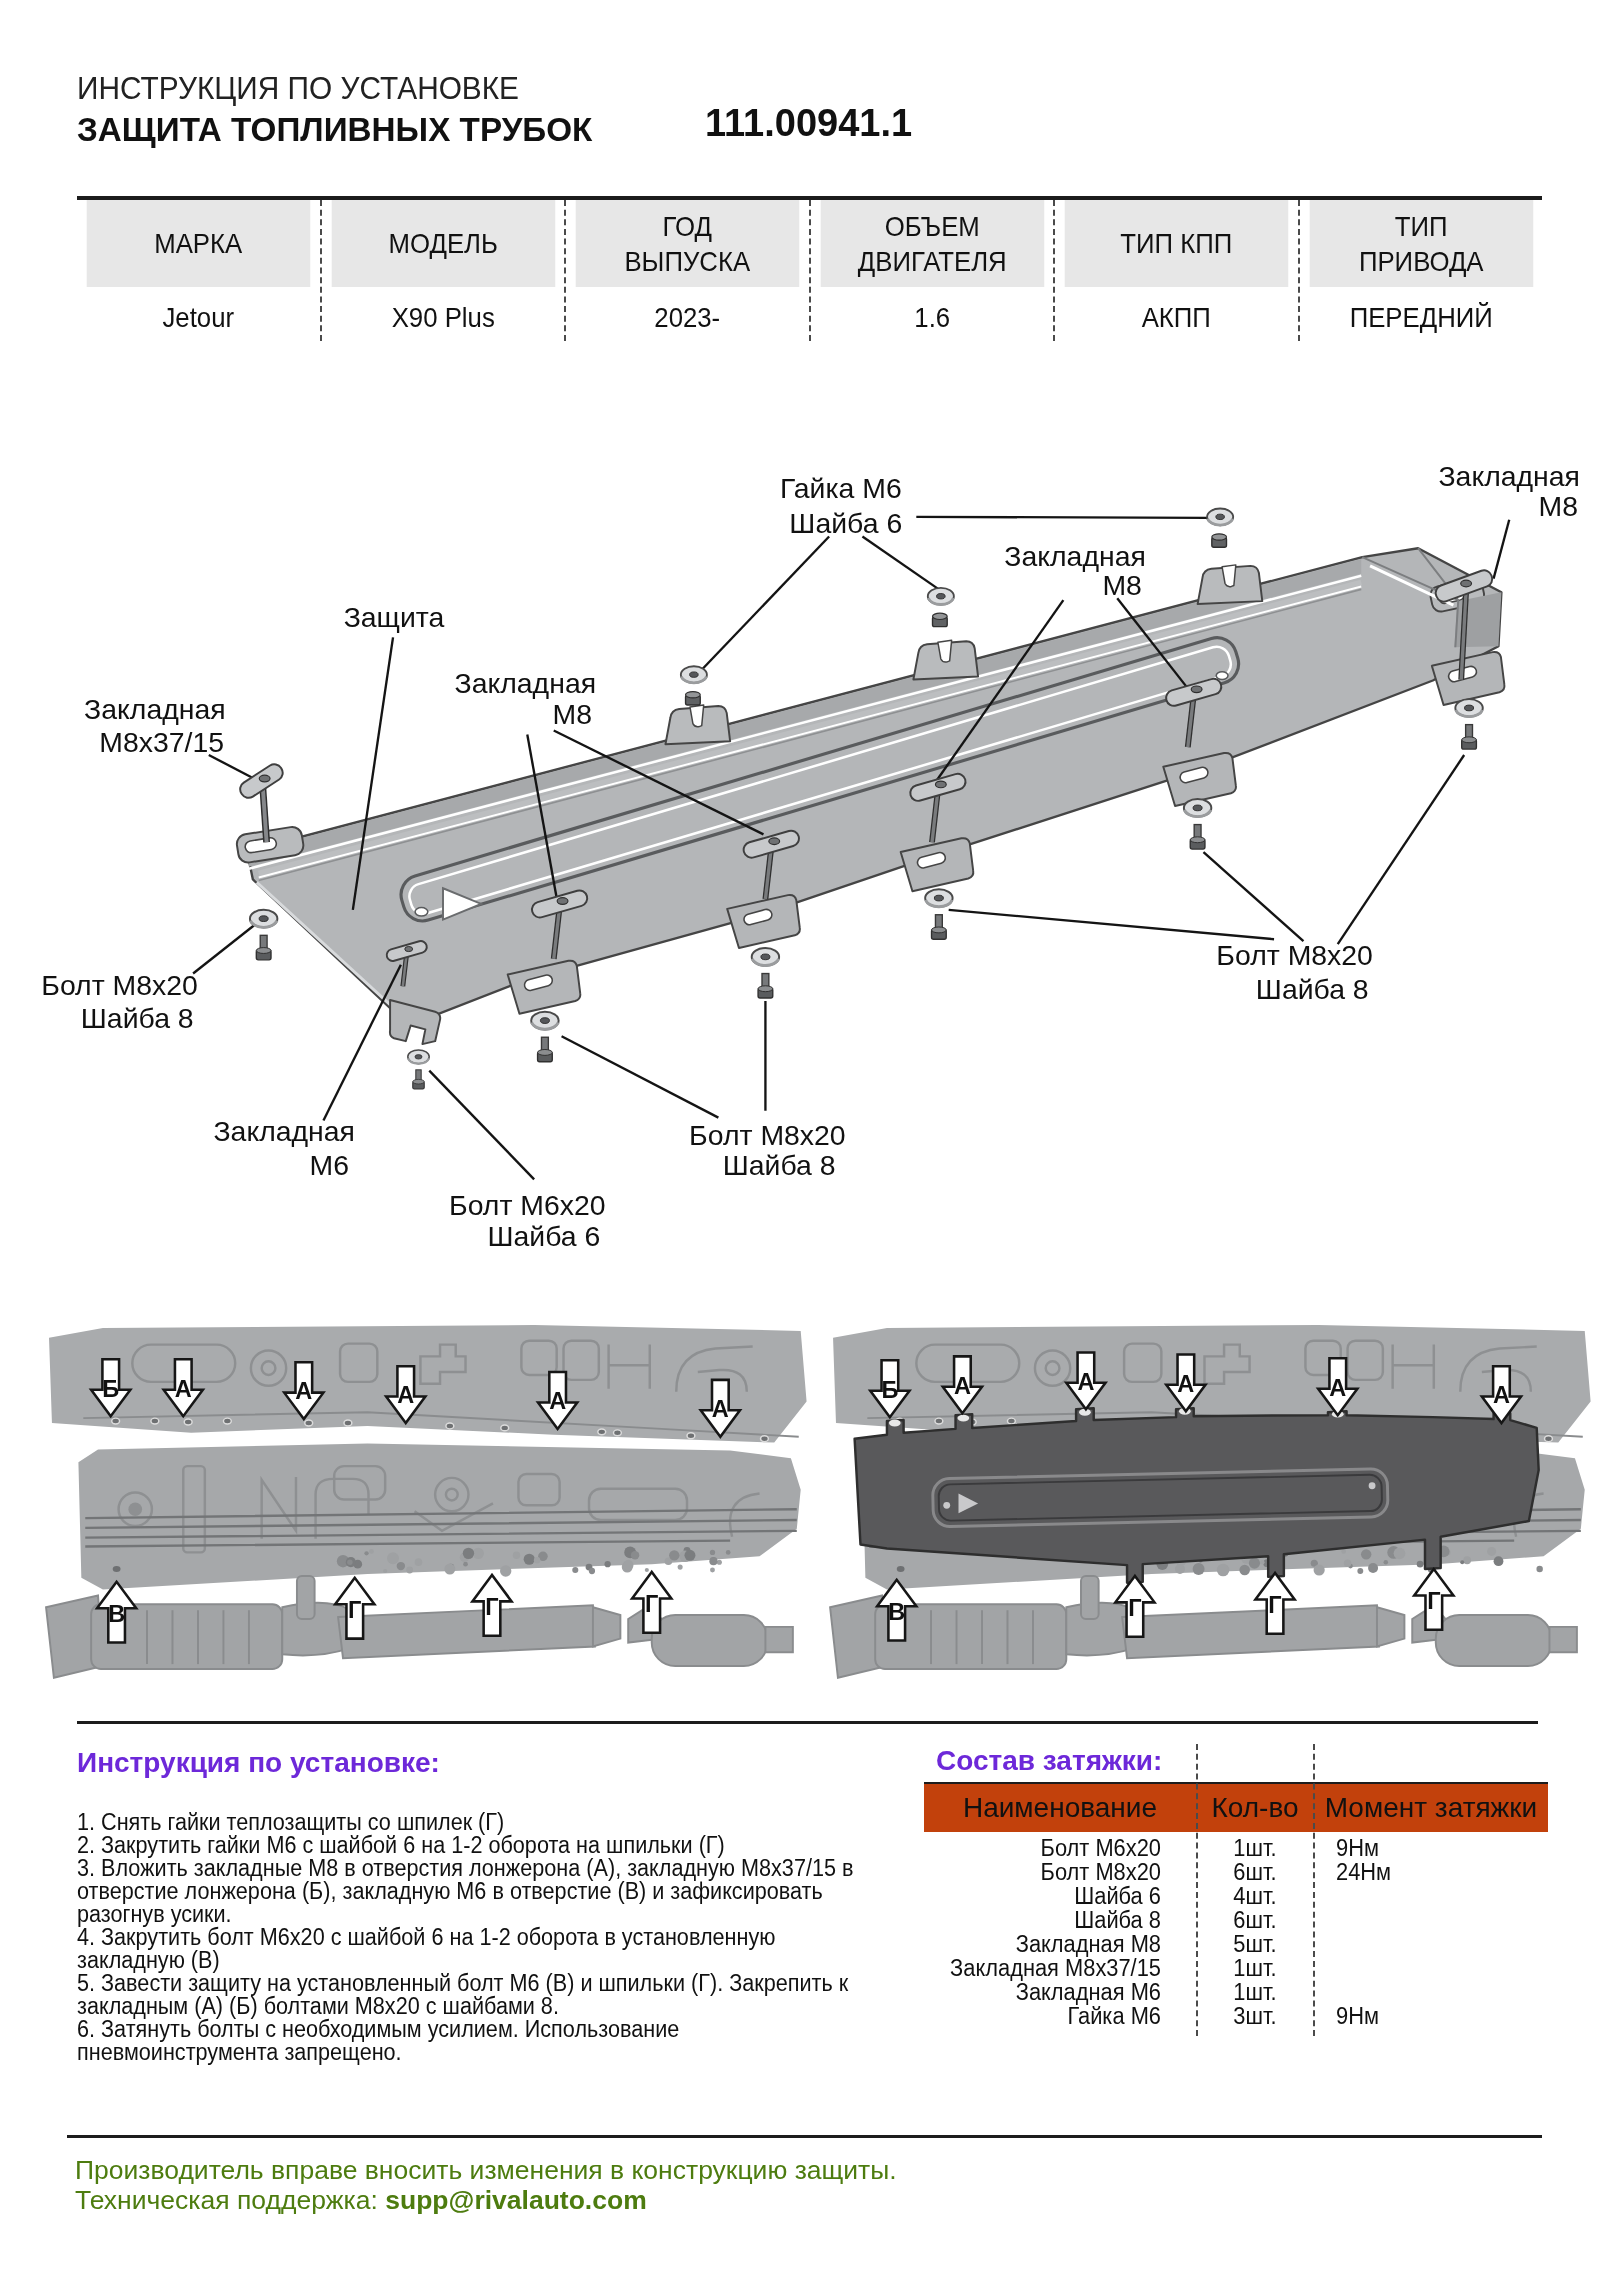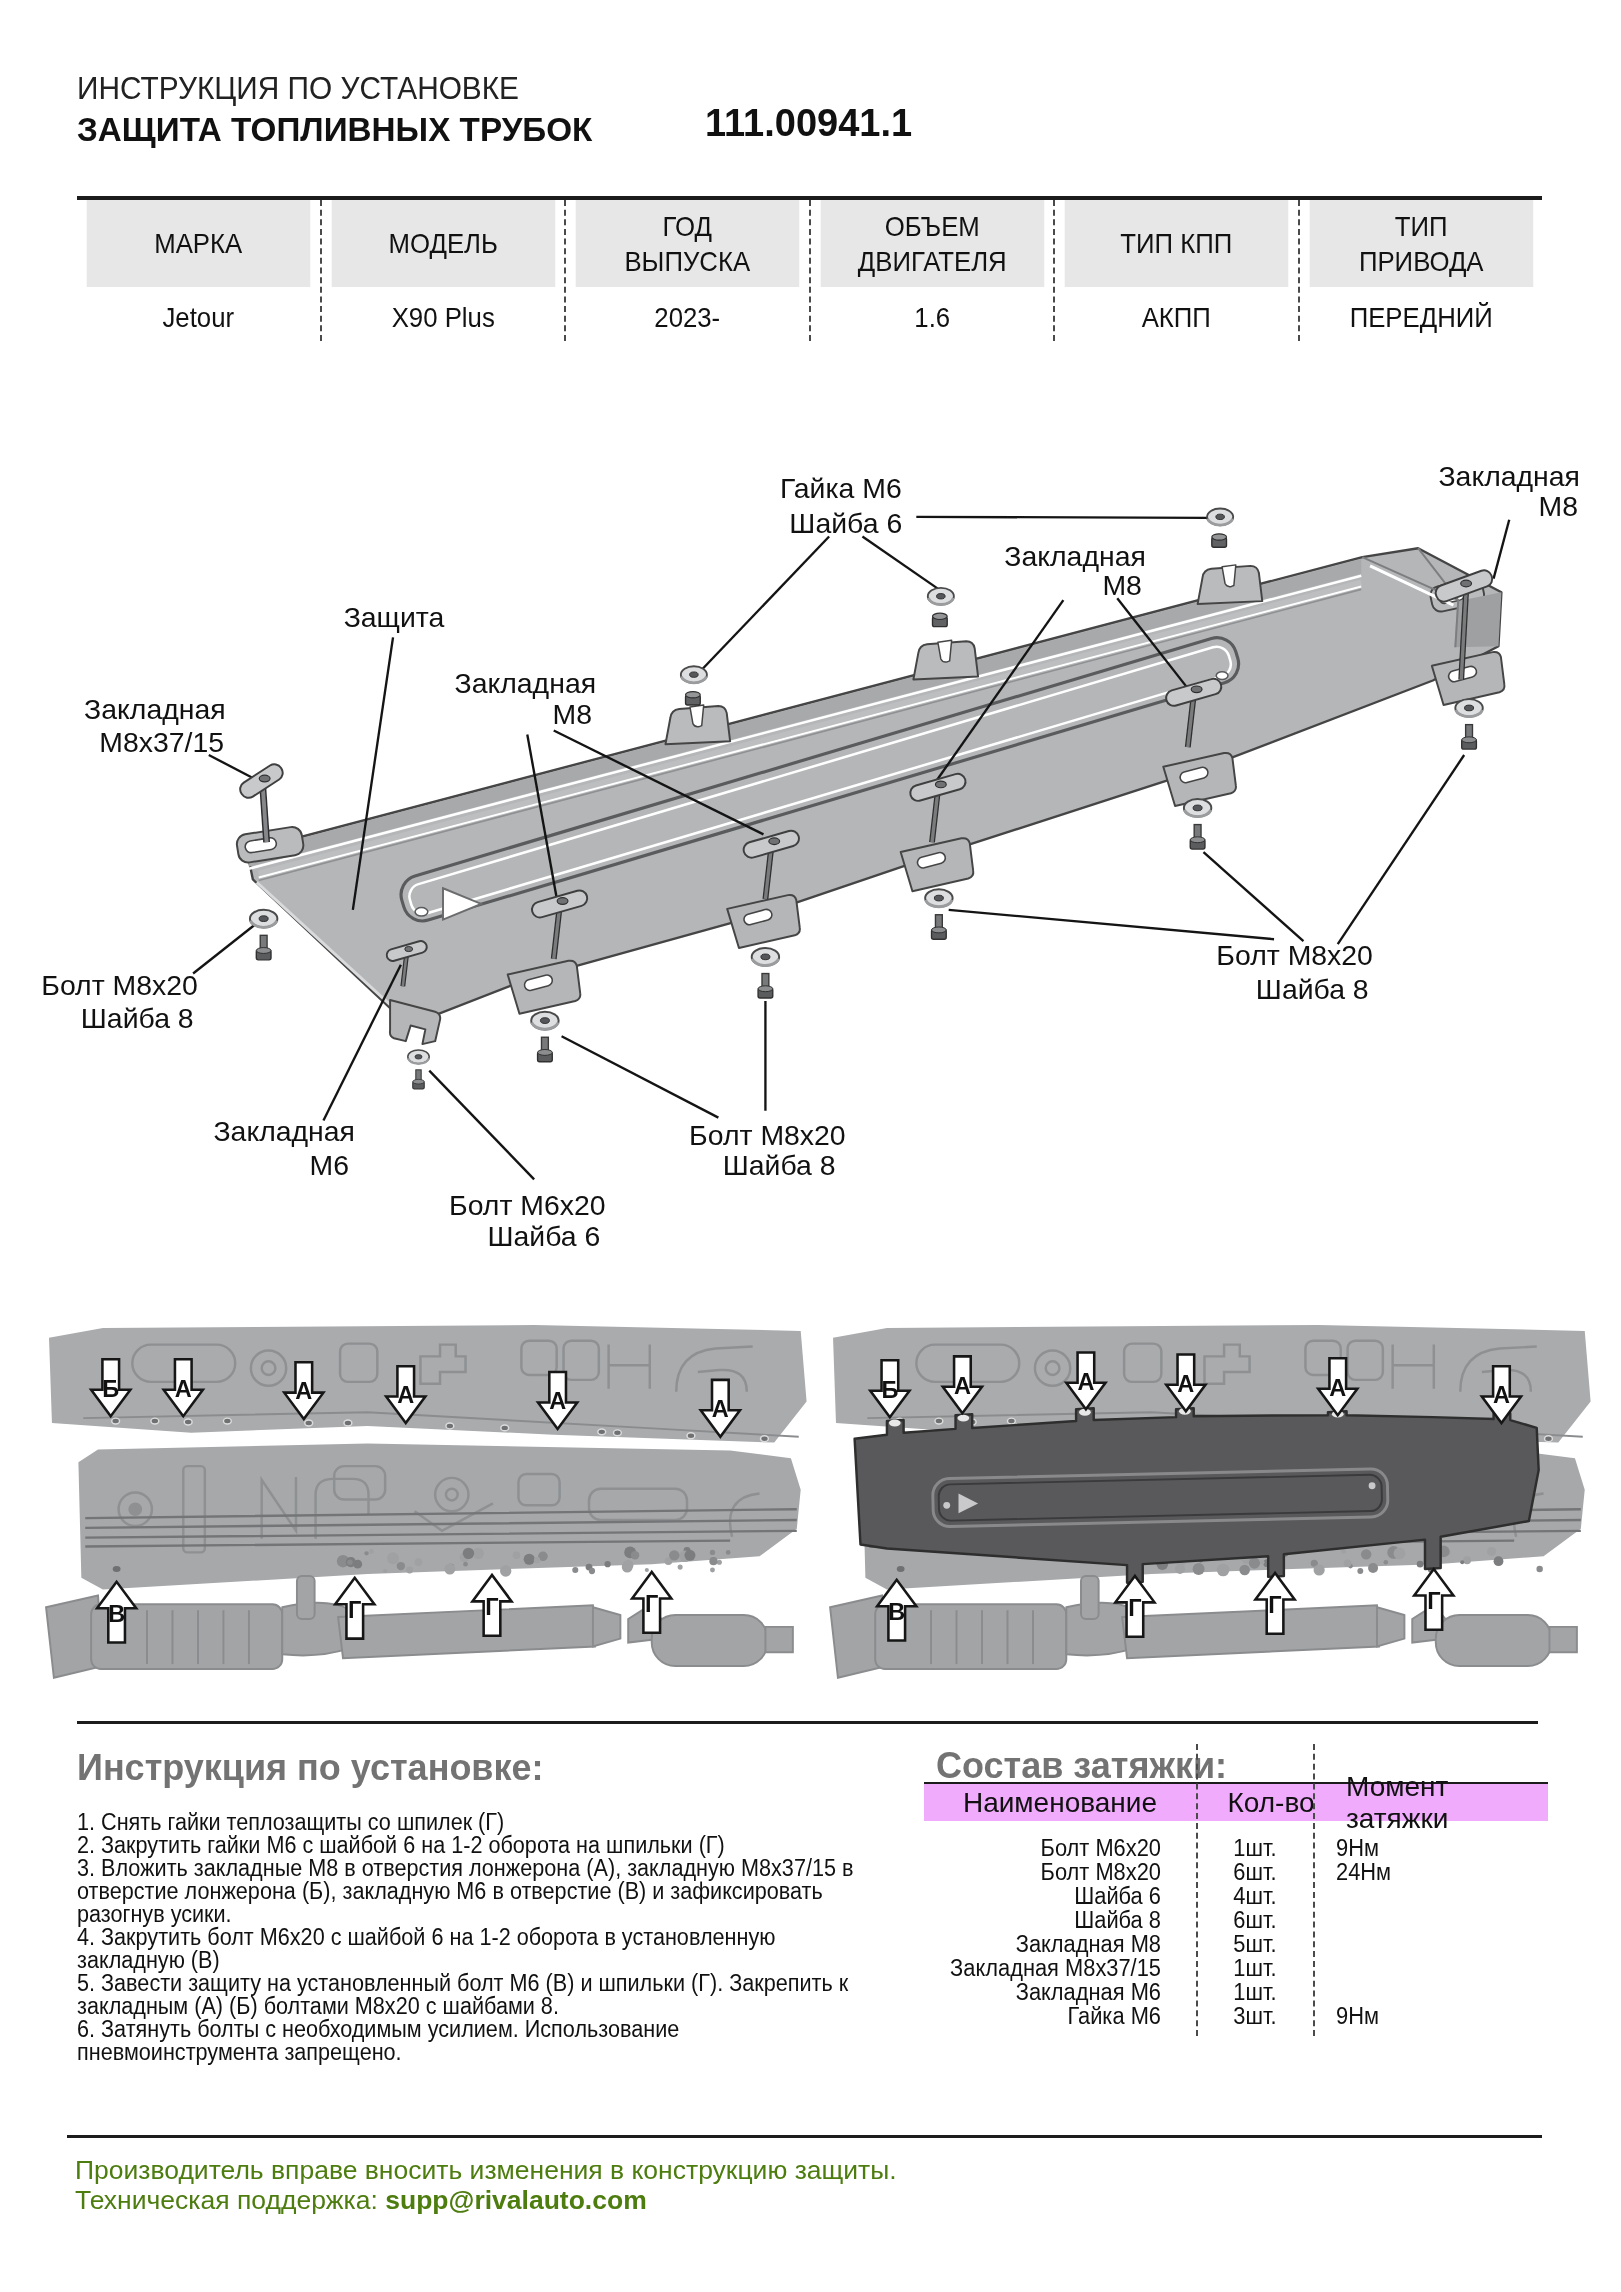--- a/index.html
+++ b/index.html
@@ -13,28 +13,28 @@
   
   .spec{left:77px;top:196px;width:1465px;display:flex;border-top:4.9px solid #1c1c1c;}
   .spec .col{flex:1 1 0;}
   .spec .col + .col{border-left:2px dashed #4a4a4a;}
   .spec .h{height:87px;background:#e7e7e7;display:flex;align-items:center;justify-content:center;
            text-align:center;font-size:28px;line-height:35px;color:#111;transform:scaleX(0.92);}
   .spec .d{height:54px;padding-top:7.8px;box-sizing:border-box;display:flex;align-items:center;justify-content:center;
            text-align:center;font-size:28px;color:#111;transform:scaleX(0.92);}
   
   .rule{background:#1c1c1c;}
-  .bh{font-size:36px;font-weight:bold;color:#737373;}
+  .bh{font-size:28px;font-weight:bold;color:#6d28d9;}
   .ilist{left:77px;top:1811px;width:961px;font-size:23.5px;line-height:23px;color:#111;transform:scaleX(0.92);transform-origin:0 0;}
   .ptname{left:924px;top:1836px;width:237px;font-size:23.5px;line-height:24px;text-align:right;color:#111;transform:scaleX(0.93);transform-origin:100% 0;}
   .ptqty{left:1196px;top:1836px;width:118px;font-size:23.5px;line-height:24px;text-align:center;color:#111;transform:scaleX(0.93);}
   .pttq{left:1336px;top:1836px;width:196px;font-size:23.5px;line-height:24px;text-align:left;color:#111;transform:scaleX(0.93);transform-origin:0 0;}
   .dashv{border-left:2px dashed #4a4a4a;width:0;}
   .pthdr{left:924px;top:1782px;width:624px;border-top:2.9px solid #1c1c1c;}
-  .pthdr .bar{height:37px;background:#f0abfc;display:flex;gap:16px;}
+  .pthdr .bar{height:48px;background:#c2410c;display:flex;}
   .pthdr .c{display:flex;align-items:center;justify-content:center;font-size:28px;color:#111;}
   .foot1{left:75px;top:2155px;font-size:26.5px;line-height:30px;color:#4d7c0f;}
 </style>
 </head>
 <body>
 <div class="page">
   <div class="abs h1a">ИНСТРУКЦИЯ ПО УСТАНОВКЕ</div>
   <div class="abs h1b">ЗАЩИТА ТОПЛИВНЫХ ТРУБОК</div>
   <div class="abs pnum">111.00941.1</div>
 

